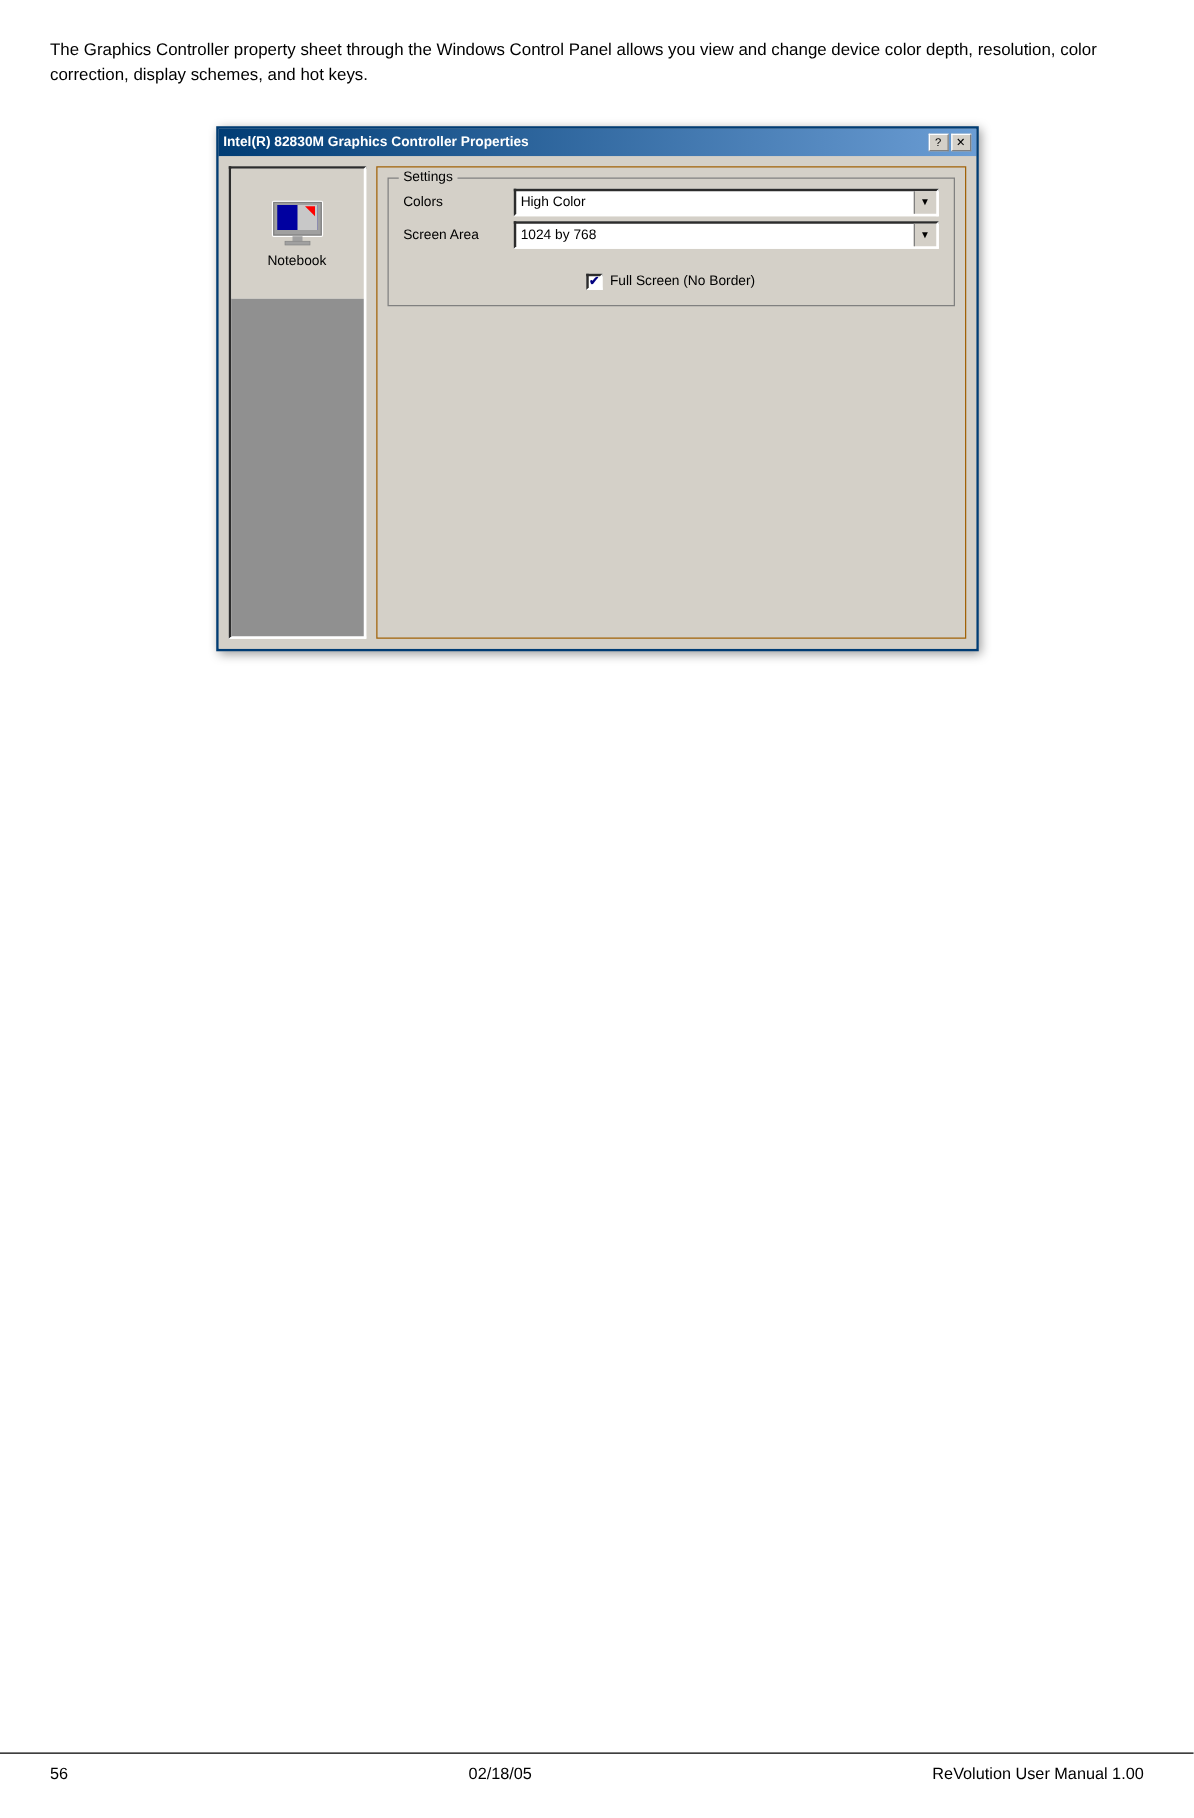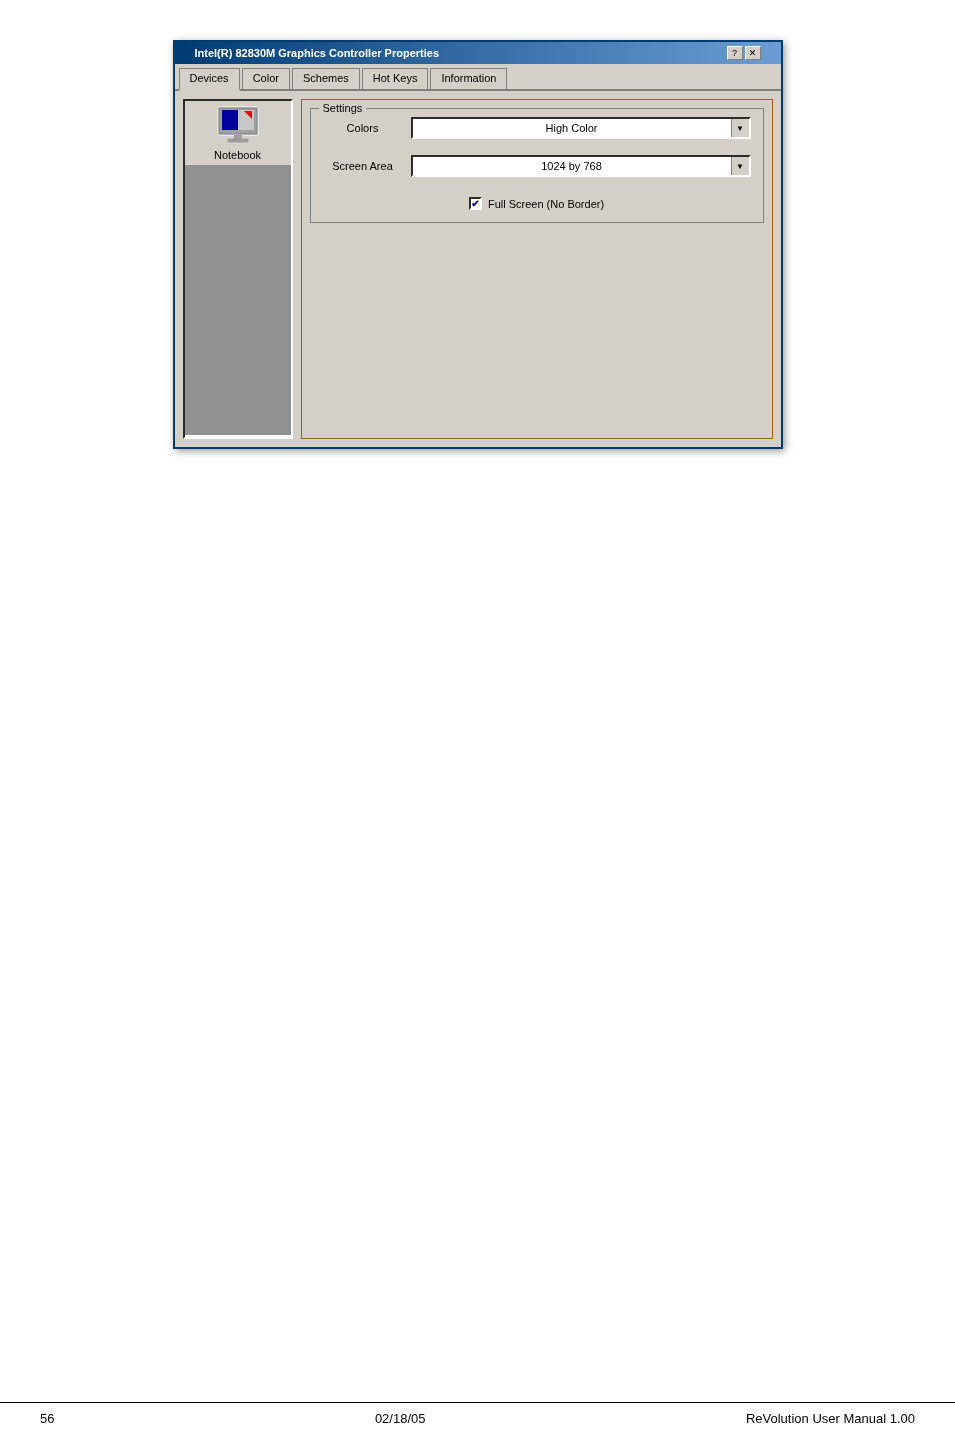--- a/index.html
+++ b/index.html
@@ -36,21 +36,21 @@
       border: 2px solid #003c74;
       background: #d4d0c8;
       font-family: 'Tahoma', Arial, sans-serif;
       font-size: 11px;
       box-shadow: 2px 2px 8px rgba(0,0,0,0.4);
     }
 
     .win-titlebar {
       background: linear-gradient(to right, #003c74, #6b9dd4);
       color: white;
-      padding: 3px 20px;
+      padding: 3px 4px;
       display: flex;
       align-items: center;
       justify-content: space-between;
       height: 22px;
     }
 
     .win-titlebar-title {
       font-size: 11px;
       font-weight: bold;
       color: white;
@@ -112,21 +112,21 @@
     
     .device-list {
       width: 110px;
       min-height: 340px;
       background: #ffffff;
       border: 2px inset #808080;
       border-color: #808080 #ffffff #ffffff #808080;
     }
 
     .device-item {
-      padding: 4px;
+      padding: 24px;
       display: flex;
       flex-direction: column;
       align-items: center;
       cursor: pointer;
     }
 
     .device-item.selected {
       background: #d4d0c8;
     }
 
@@ -168,23 +168,22 @@
       top: -7px;
       left: 8px;
       background: #d4d0c8;
       padding: 0 4px;
       font-size: 11px;
     }
 
     .settings-row {
       display: flex;
       align-items: center;
-      margin-bottom: 16px;
+      margin-bottom: 4px;
       gap: 8px;
-      text-align: center;
     }
 
     .settings-label {
       width: 80px;
       font-size: 11px;
     }
 
     .win-select {
       display: flex;
       align-items: center;
@@ -304,39 +303,33 @@
 
     .footer-left { }
     .footer-center { text-align: right; }
     .footer-right { text-align: right; }
   </style>
 </head>
 <body>
 
 <div class="page-content">
 
+  <p class="intro-text">The Graphics Controller property sheet through the Windows Control Panel allows you view and change device color depth, resolution, color correction, display schemes, and hot keys.</p>
 
   <div class="dialog-container">
     <div class="win-dialog">
 
       <div class="win-titlebar">
         <span class="win-titlebar-title">Intel(R) 82830M Graphics Controller Properties</span>
         <div class="win-titlebar-buttons">
           <div class="win-title-btn">?</div>
           <div class="win-title-btn">✕</div>
         </div>
       </div>
 
-      <div class="win-tabs">
-        <div class="win-tab active">Devices</div>
-        <div class="win-tab">Color</div>
-        <div class="win-tab">Schemes</div>
-        <div class="win-tab">Hot Keys</div>
-        <div class="win-tab">Information</div>
-      </div>
 
       <div class="win-body">
 
         <div class="device-list">
           <div class="device-item selected">
 
             <div class="device-icon">
               <svg width="48" height="40" viewBox="0 0 48 40">
 
                 <rect x="4" y="2" width="40" height="28" rx="1" fill="#c0c0c0" stroke="#ffffff" stroke-width="1"></rect>

